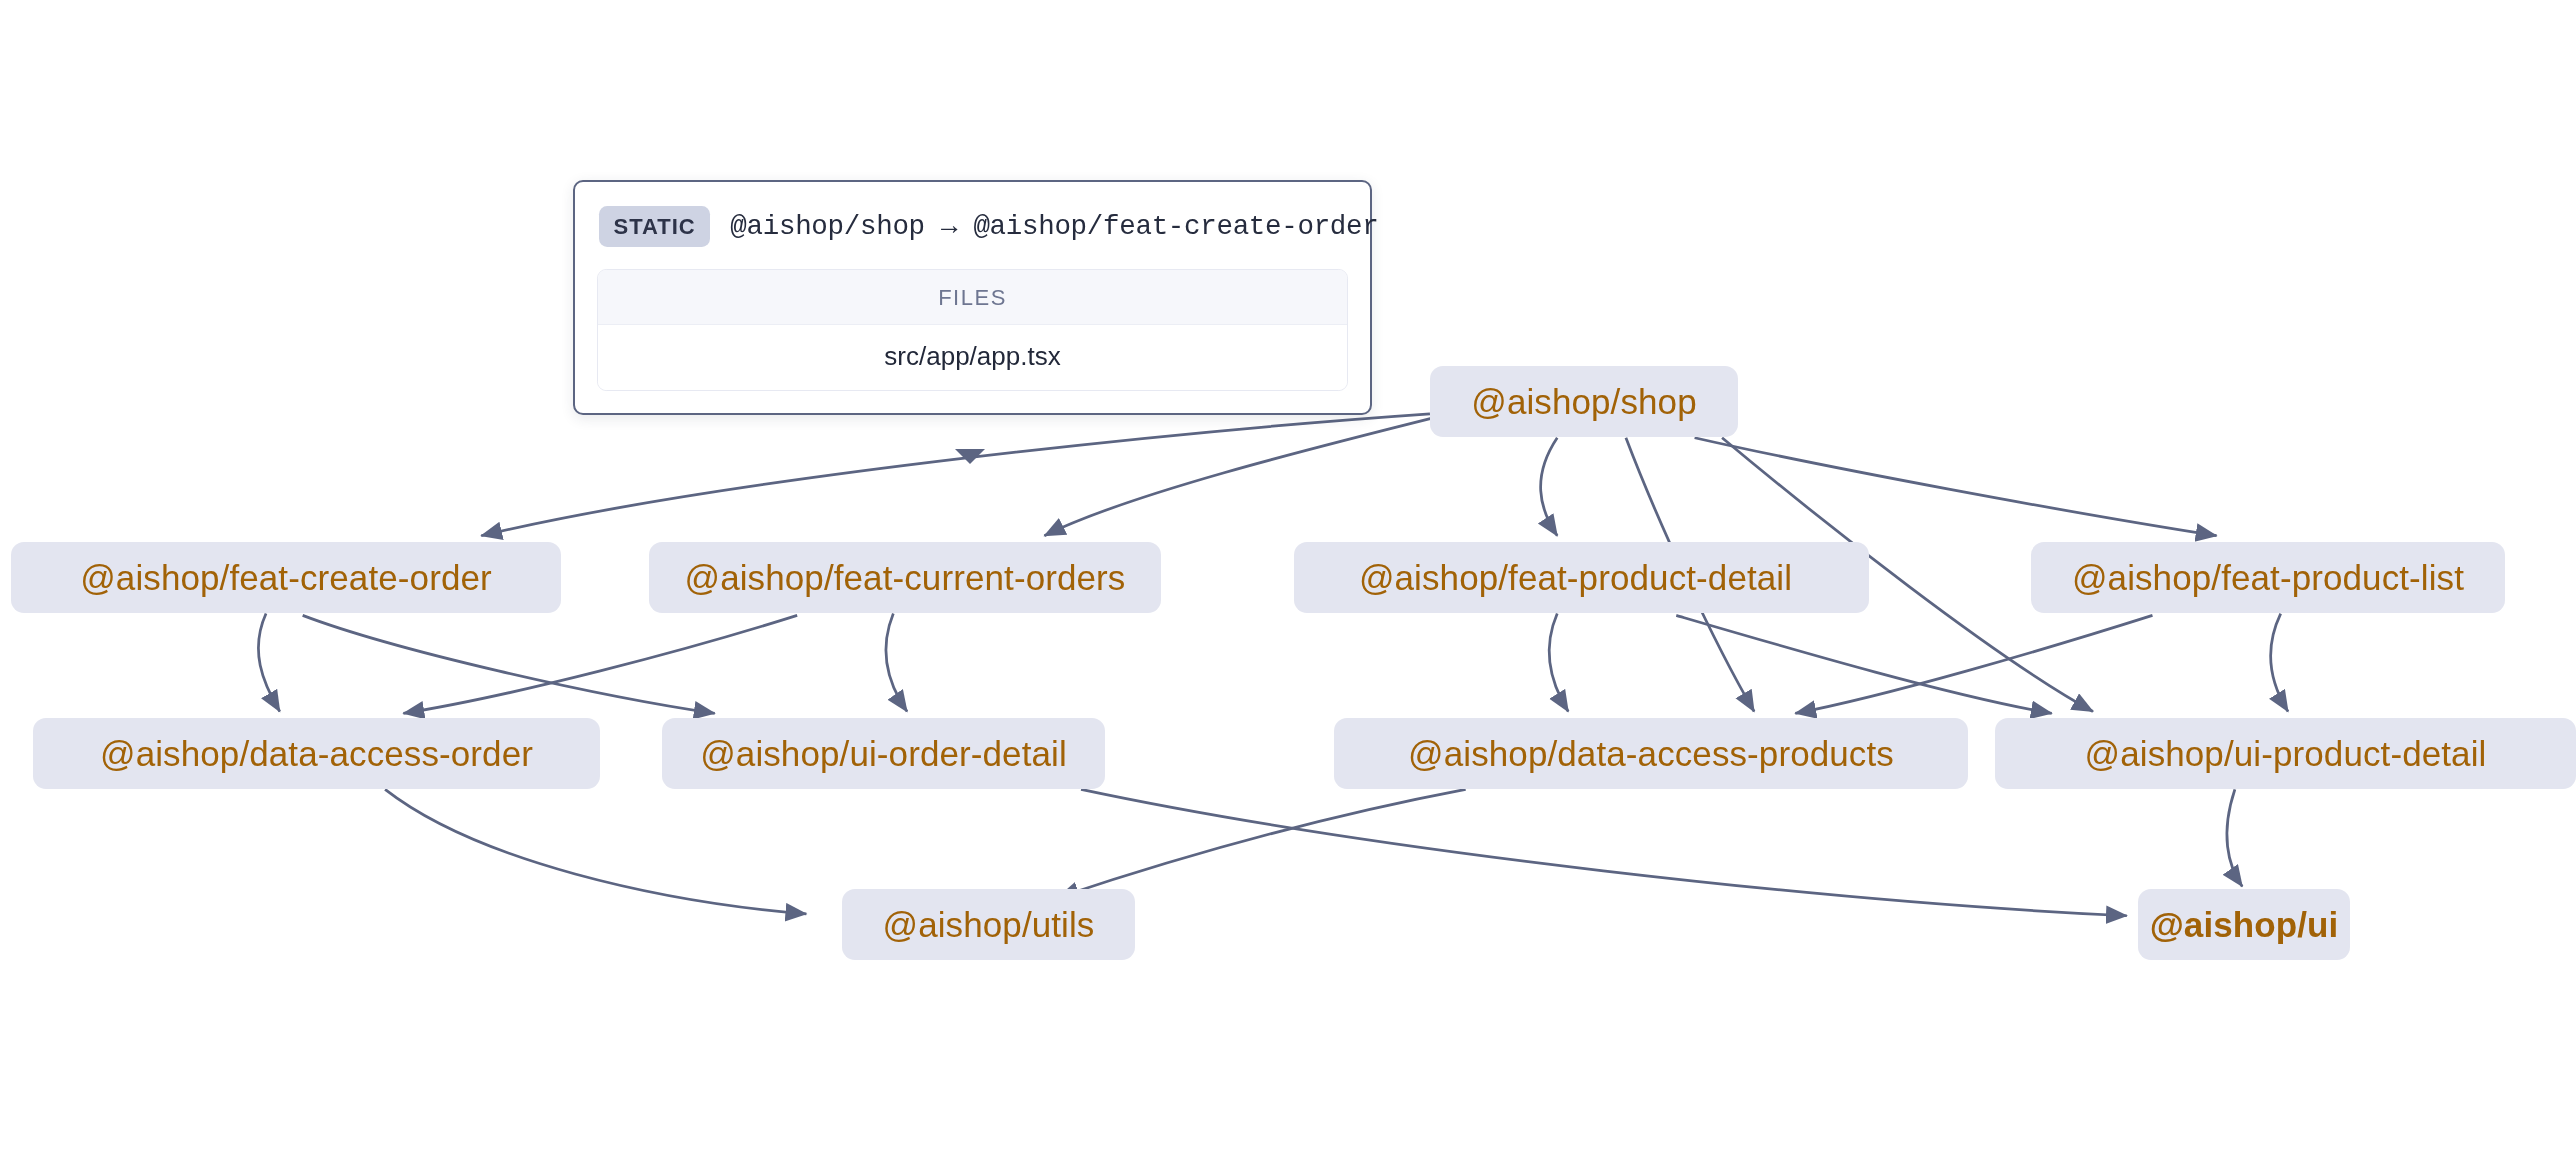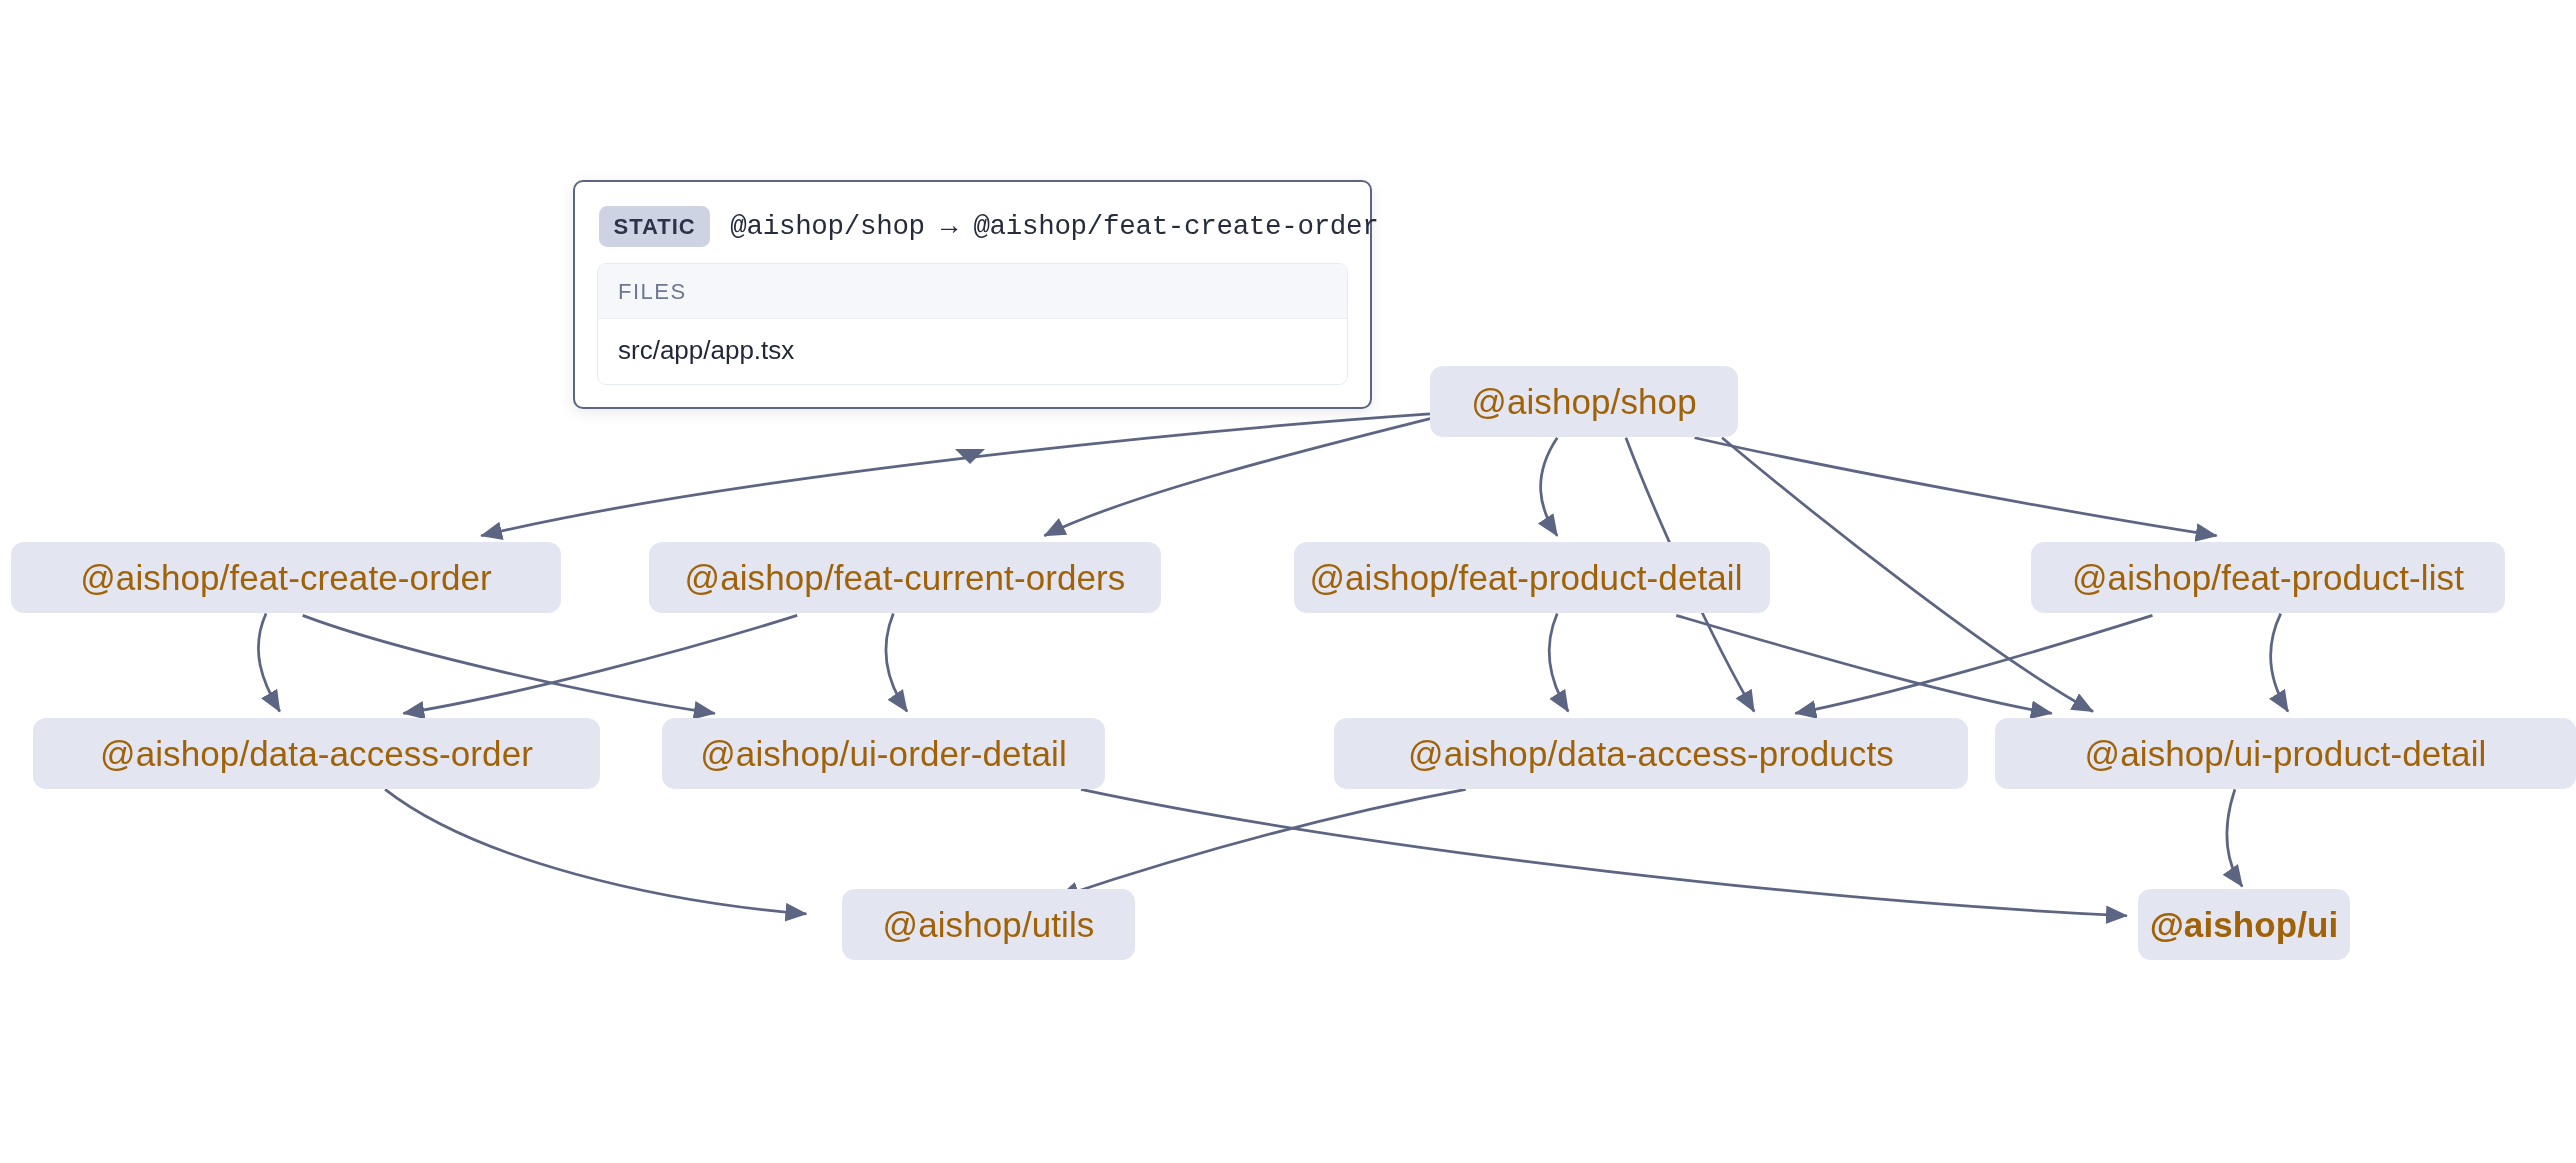--- a/index.html
+++ b/index.html
@@ -95,21 +95,22 @@
     color: #262c3e;
     white-space: nowrap;
     letter-spacing: -0.3px;
   }
 
   .tip-table {
     border: 1.8px solid #e7e9f2;
     border-radius: 9.2px;
     overflow: hidden;
     background: #ffffff;
-    margin-top: 3px;
+    margin-top: 9px;
+    text-align: center;
   }
 
   .tip-table-head {
     background: #f6f7fb;
     border-bottom: 1.8px solid #eceef5;
     padding: 14.7px 20px 13.7px 20px;
     font-size: 22px;
     letter-spacing: 1.5px;
     color: #6e7691;
     font-family: "Liberation Sans", sans-serif;
@@ -180,21 +181,21 @@
   </div>
 
   <div class="node" style="left:11px; top:542px; width:550px;">
     <span>@aishop/feat-create-order</span>
   </div>
 
   <div class="node" style="left:649px; top:542px; width:512px;">
     <span>@aishop/feat-current-orders</span>
   </div>
 
-  <div class="node" style="left:1294px; top:542px; width:476px;padding-left:12px;">
+  <div class="node" style="left:1294px; top:542px; width:575px;padding-left:12px;">
     <span>@aishop/feat-product-detail</span>
   </div>
 
   <div class="node" style="left:2031px; top:542px; width:474px;">
     <span>@aishop/feat-product-list</span>
   </div>
 
   <div class="node" style="left:33px; top:718px; width:567px;">
     <span>@aishop/data-access-order</span>
   </div>

